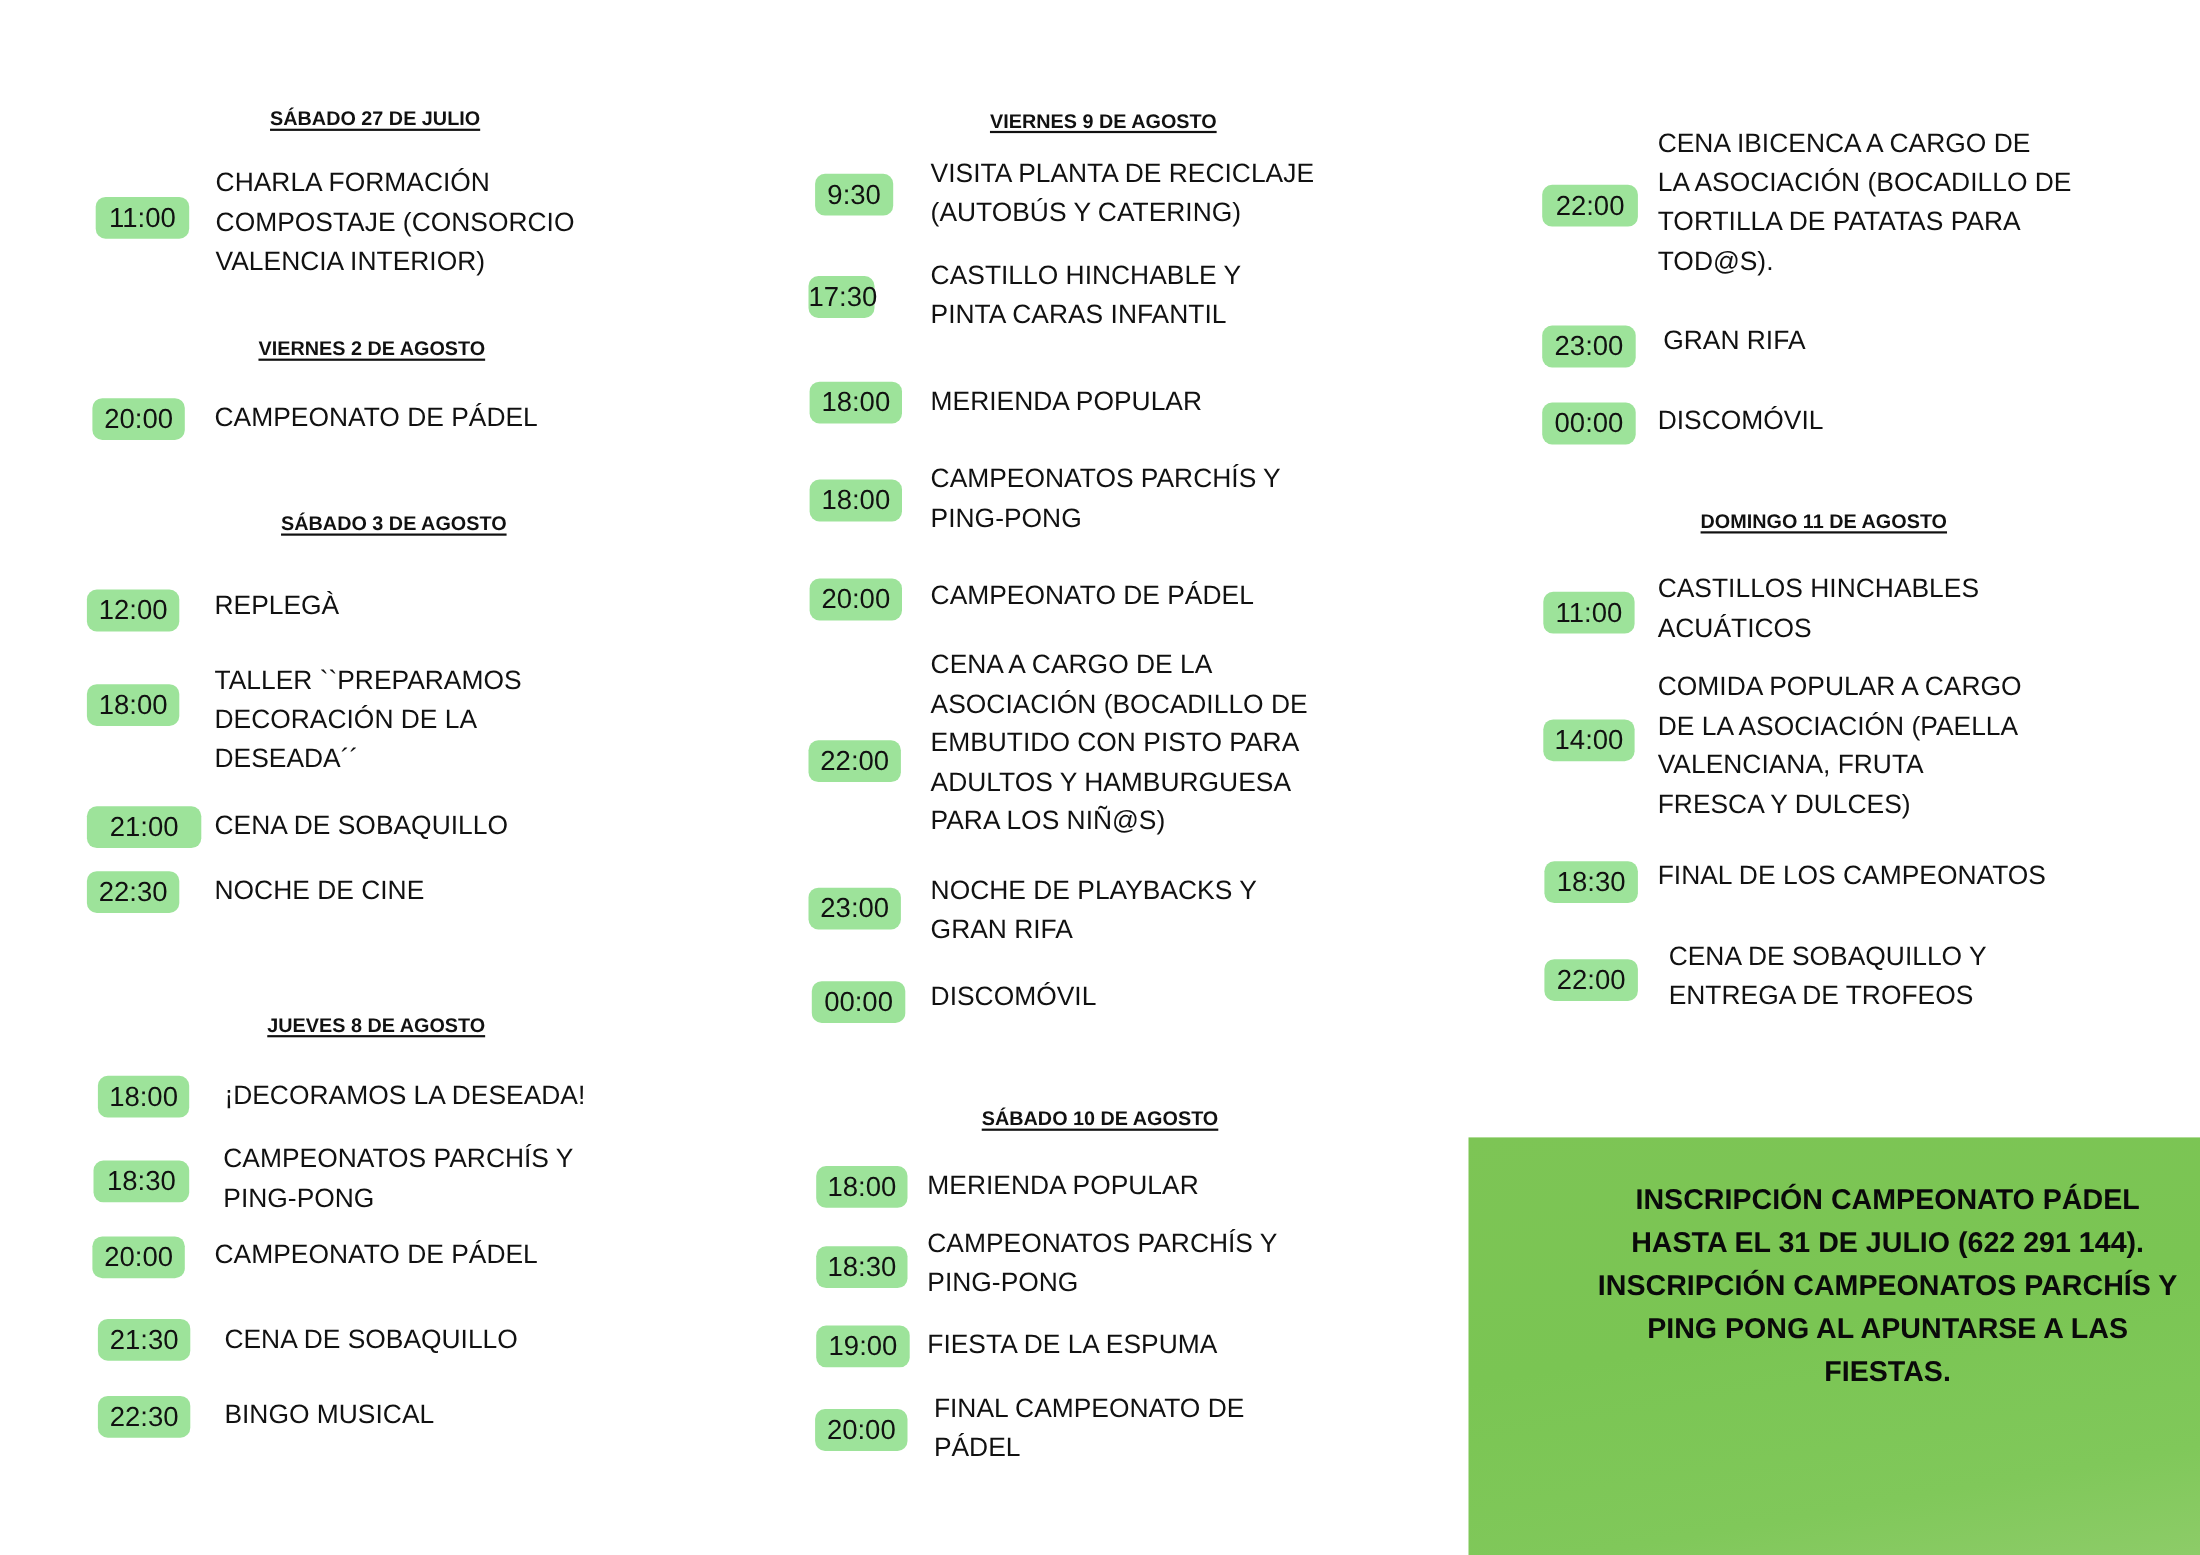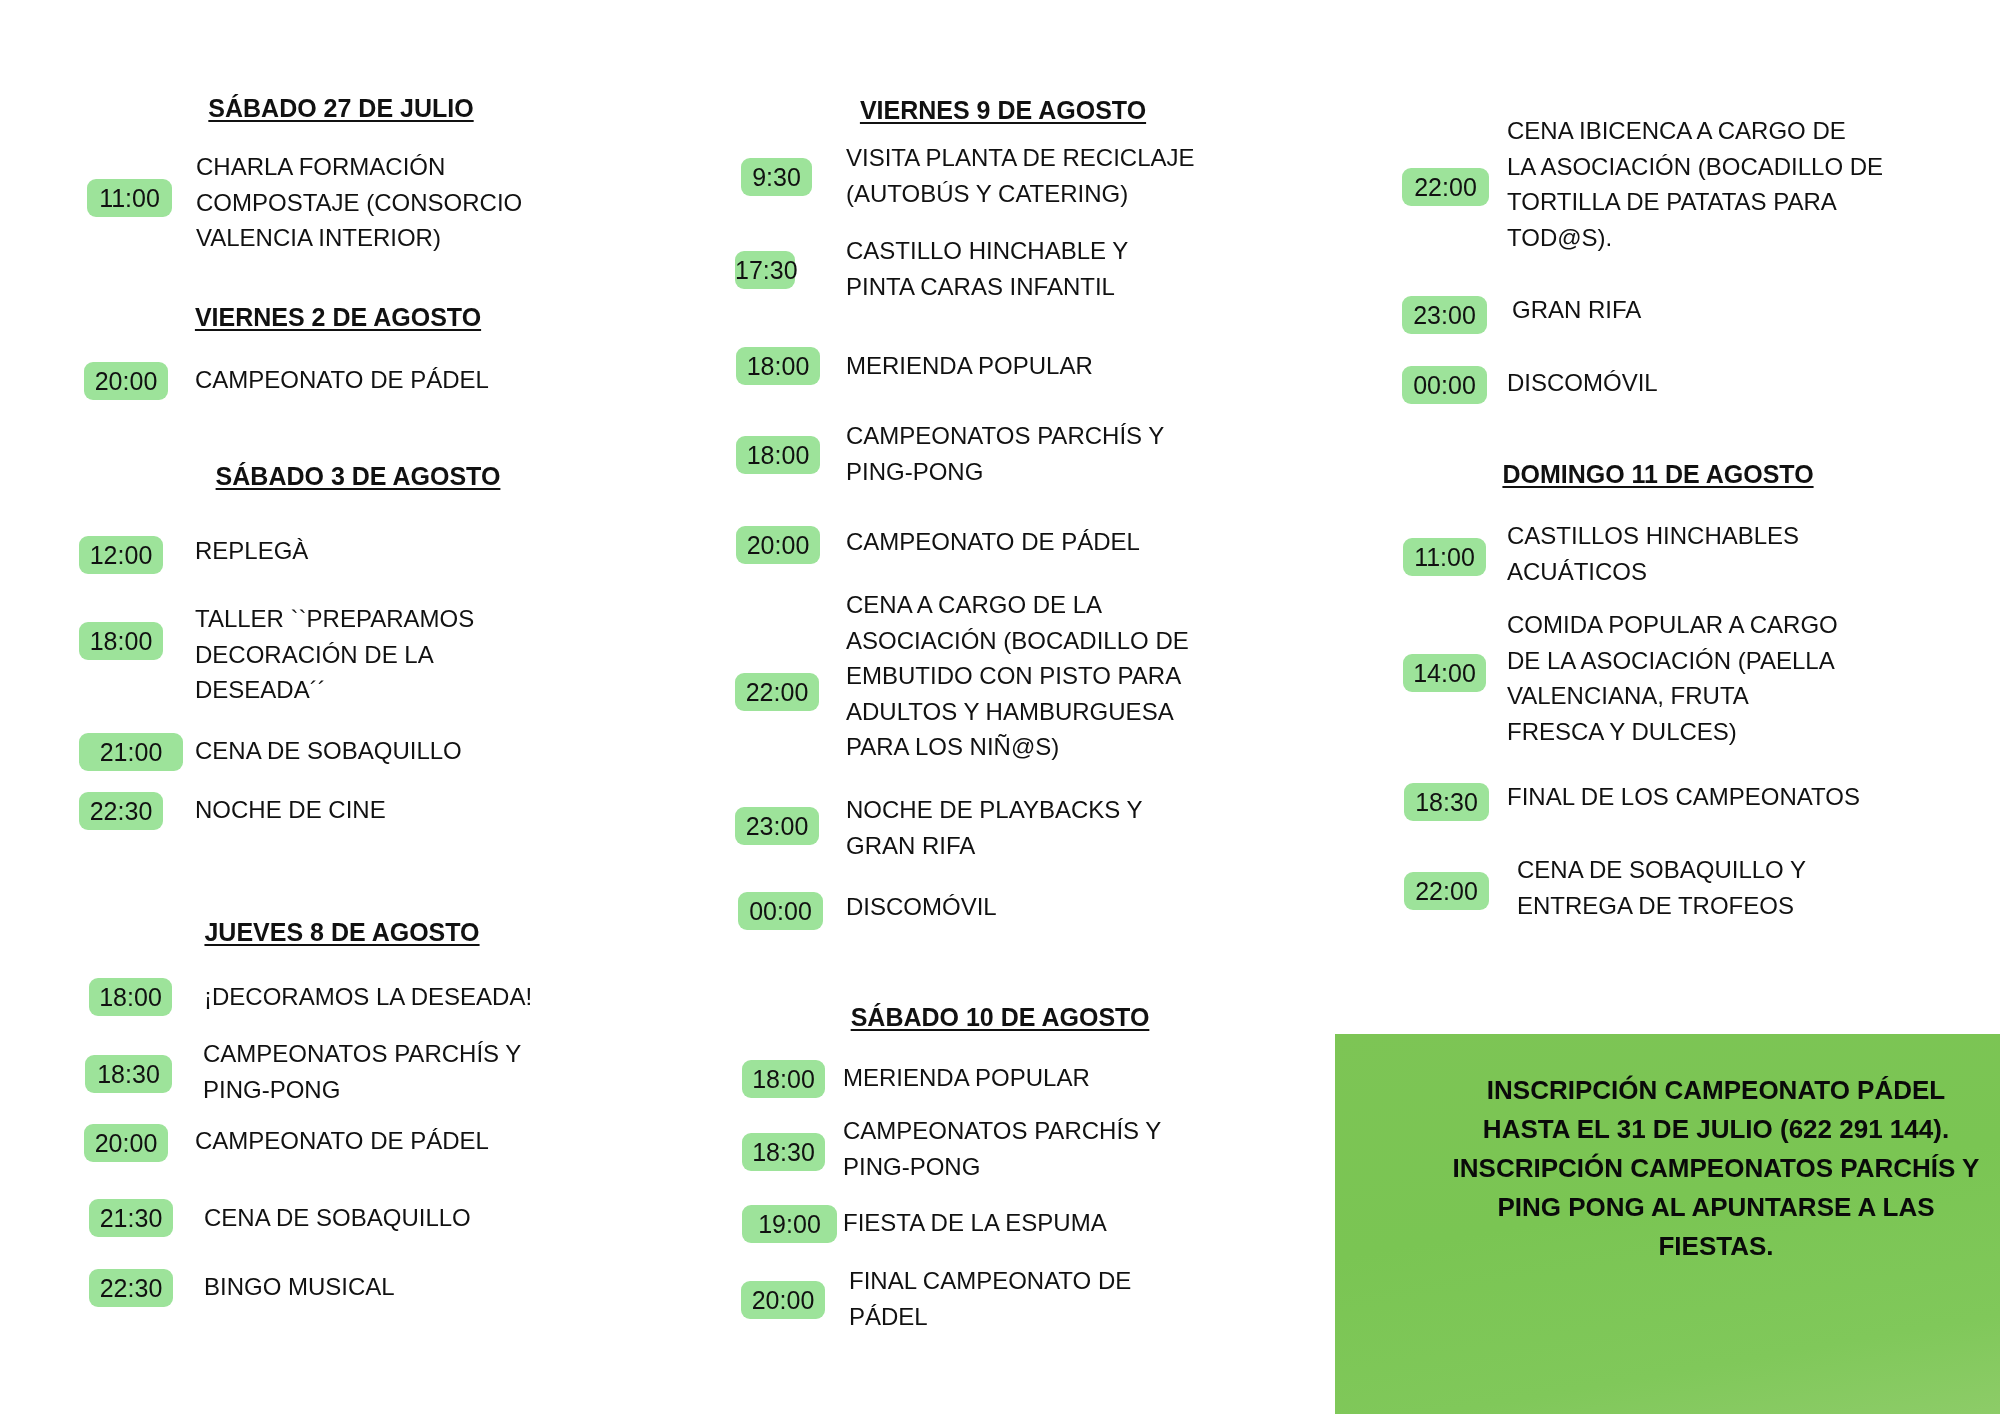--- a/index.html
+++ b/index.html
@@ -5,21 +5,21 @@
   html, body { margin: 0; padding: 0; }
   body {
     width: 2000px; height: 1414px; position: relative; overflow: hidden;
     background: #ffffff;
     font-family: "Liberation Sans", sans-serif;
     color: #111111;
   }
   .heading {
     position: absolute;
     font-weight: bold;
-    font-size: 25px;
+    font-size: 18px;
     line-height: 30px;
     text-decoration: underline;
     text-decoration-thickness: 2px;
     text-underline-offset: 3px;
     white-space: nowrap;
     transform: translateX(-50%);
     color: #111;
   }
   .badge {
     position: absolute;
@@ -176,21 +176,21 @@
   <div>
     <div class="badge" style="left:742px; top:1060px; width:83px;">18:00</div>
     <div class="evt" style="left:843px; top:1060px;">MERIENDA POPULAR</div>
   </div>
   <div>
     <div class="badge" style="left:742px; top:1133px; width:83px;">18:30</div>
     <div class="evt" style="left:843px; top:1113px;">CAMPEONATOS PARCHÍS Y
 PING-PONG</div>
   </div>
   <div>
-    <div class="badge" style="left:742px; top:1205px; width:95px;">19:00</div>
+    <div class="badge" style="left:742px; top:1205px; width:85px;">19:00</div>
     <div class="evt" style="left:843px; top:1205px;">FIESTA DE LA ESPUMA</div>
   </div>
   <div>
     <div class="badge" style="left:741px; top:1281px; width:84px;">20:00</div>
     <div class="evt" style="left:849px; top:1263px;">FINAL CAMPEONATO DE
 PÁDEL</div>
   </div>
 
   <div>
     <div class="badge" style="left:1402px; top:168px; width:87px;">22:00</div>

